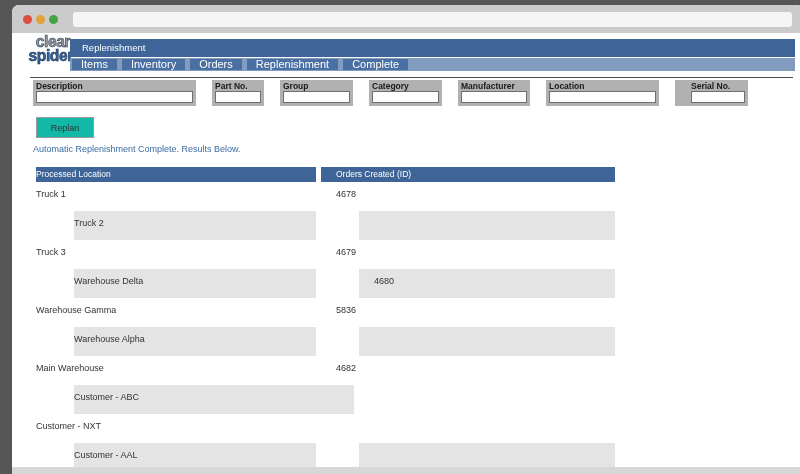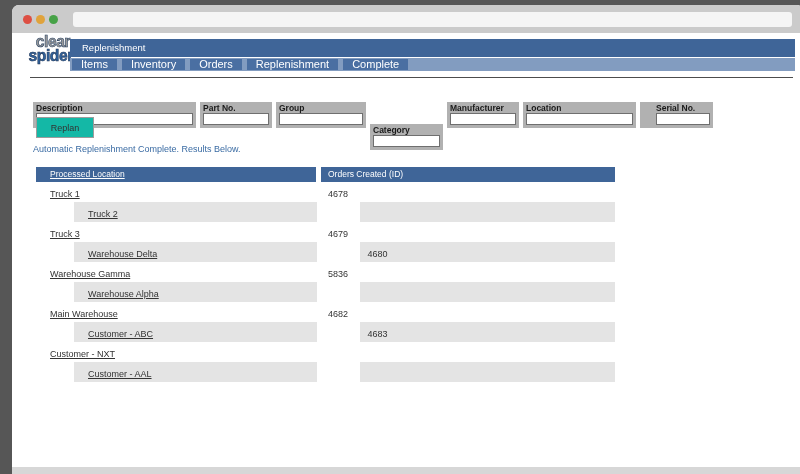--- a/index.html
+++ b/index.html
@@ -63,29 +63,29 @@
   .nav-tab{
     background:var(--tab-blue);color:#fff;font-size:11px;height:11px;
     line-height:11px;padding:0 9px;cursor:pointer;white-space:nowrap;
   }
   .rule{
     position:absolute;left:18px;top:44px;width:763px;height:0;
     border-top:1px solid #4d4d4d;
   }
   
   .filter-bar{
-    position:absolute;left:21px;top:47px;display:flex;gap:4px;align-items:center;
+    position:absolute;left:21px;top:47px;display:flex;gap:16px;
   }
   .filter-box{
     background:#b1b1b1;height:26px;padding:1px 3px 3px 3px;
   }
   .filter-box:nth-of-type(1){width:163px;}
-  .filter-box:nth-of-type(2){width:72px;}
-  .filter-box:nth-of-type(3){width:90px;}
-  .filter-box:nth-of-type(4){width:73px;margin-top:44px;}
+  .filter-box:nth-of-type(2){width:52px;}
+  .filter-box:nth-of-type(3){width:73px;}
+  .filter-box:nth-of-type(4){width:73px;}
   .filter-box:nth-of-type(5){width:72px;}
   .filter-box:nth-of-type(6){width:113px;}
   .filter-box:nth-of-type(7){width:73px;padding-left:16px;}
   .filter-label{
     font-size:8.5px;font-weight:bold;color:#1a1a1a;height:10px;line-height:10px;
   }
   .filter-input{
     display:block;width:100%;height:12px;border:1px solid #6f6f6f;
     background:#fff;font-size:9px;padding:0 2px;outline:none;
   }
@@ -99,25 +99,25 @@
     position:absolute;left:21px;top:111px;font-size:9px;color:var(--status-blue);
   }
   
   .results-table{
     position:absolute;left:24px;top:134px;width:579px;
   }
   .t-header{display:flex;gap:5px;height:15px;}
   .t-header .cell{
     background:var(--header-blue);color:#fff;font-size:8.5px;line-height:15px;
   }
-  .tr{display:flex;gap:5px;height:20px;}
+  .tr{display:flex;gap:5px;height:29px;}
   .tr .cell{font-size:9px;color:#333;line-height:24px;background:#fff;}
   .tr.alt .cell{background:#e4e4e4;margin-left:38px;}
-  .cell.c0{width:280px;padding-left:14px;text-decoration:underline;}
-  .cell.c1{width:294px;padding-left:7px;}
+  .cell.c0{width:280px;}
+  .cell.c1{width:294px;padding-left:15px;}
   
   .window-bottom-edge{
     position:absolute;left:0;bottom:0;width:100%;height:7px;background:#d7d7d7;
   }
 </style>
 </head>
 <body>
 
 <div class="browser-window">
 
@@ -213,21 +213,20 @@
           <div class="tr alt">
             <div class="cell c0">Warehouse Alpha</div>
             <div class="cell c1"></div>
           </div>
           <div class="tr">
             <div class="cell c0">Main Warehouse</div>
             <div class="cell c1">4682</div>
           </div>
           <div class="tr alt">
             <div class="cell c0">Customer - ABC</div>
-            <div class="cell c1">4683</div>
           </div>
           <div class="tr">
             <div class="cell c0">Customer - NXT</div>
             <div class="cell c1"></div>
           </div>
           <div class="tr alt">
             <div class="cell c0">Customer - AAL</div>
             <div class="cell c1"></div>
           </div>
         </div>

